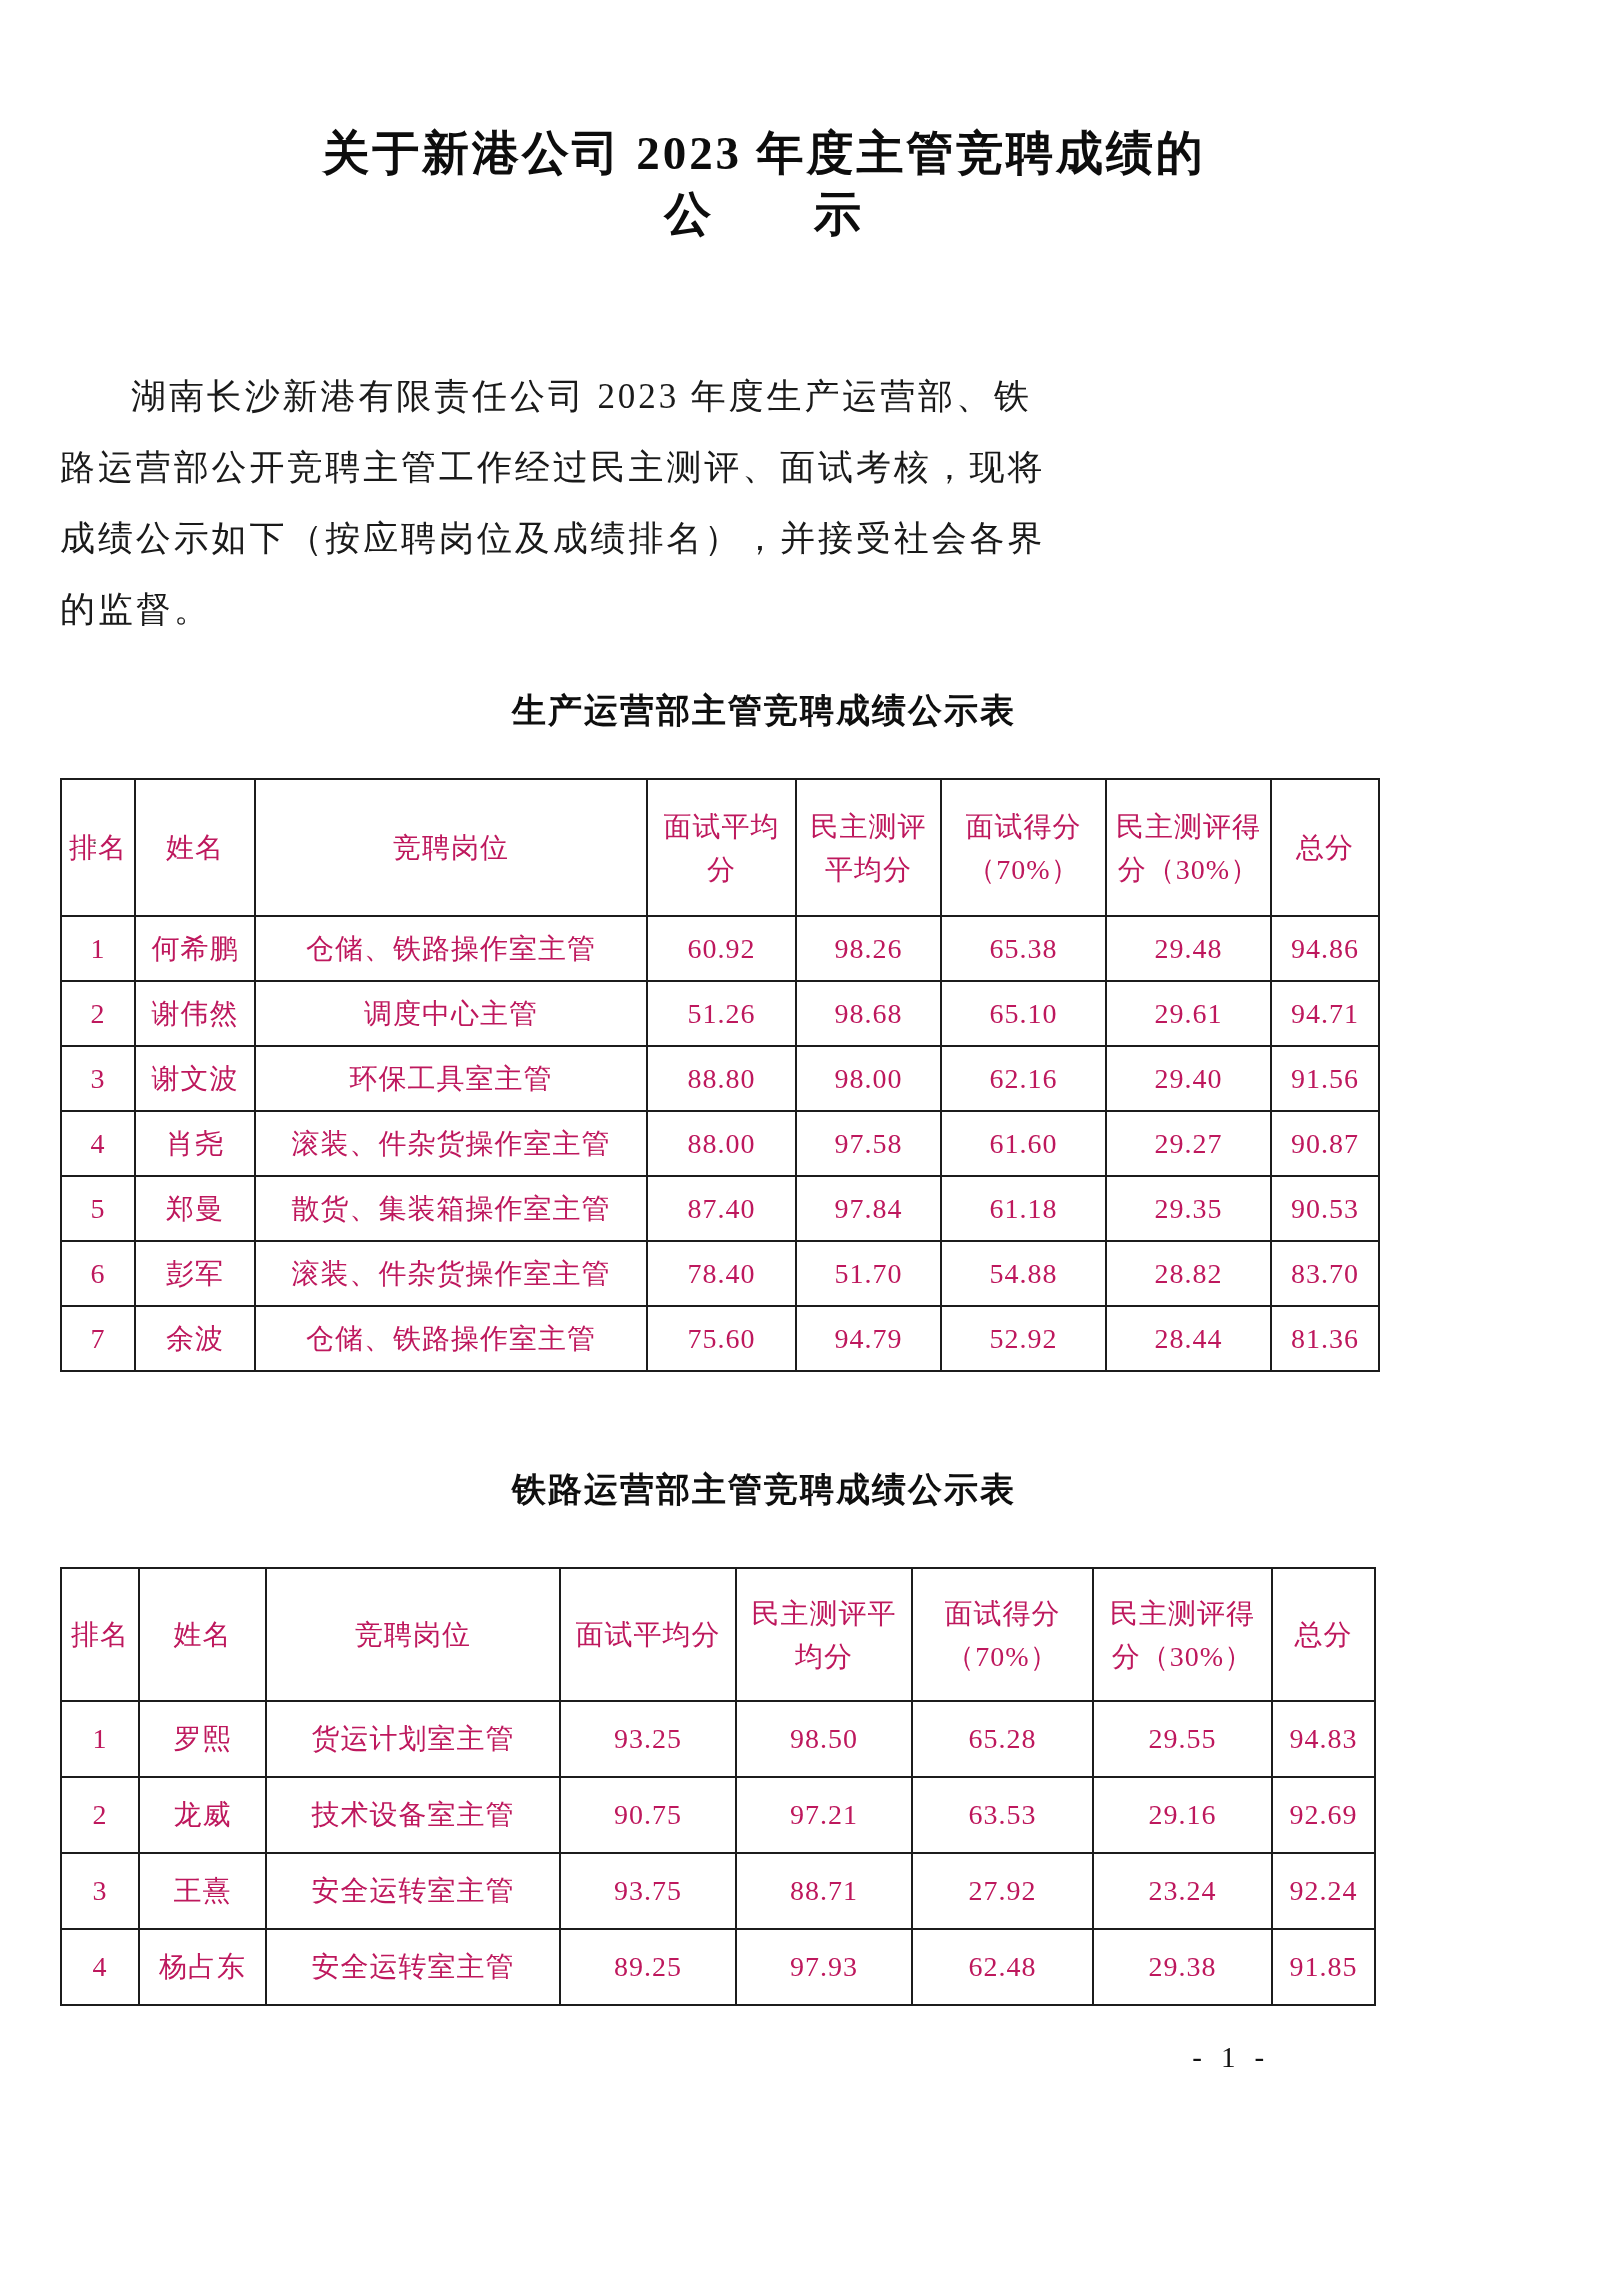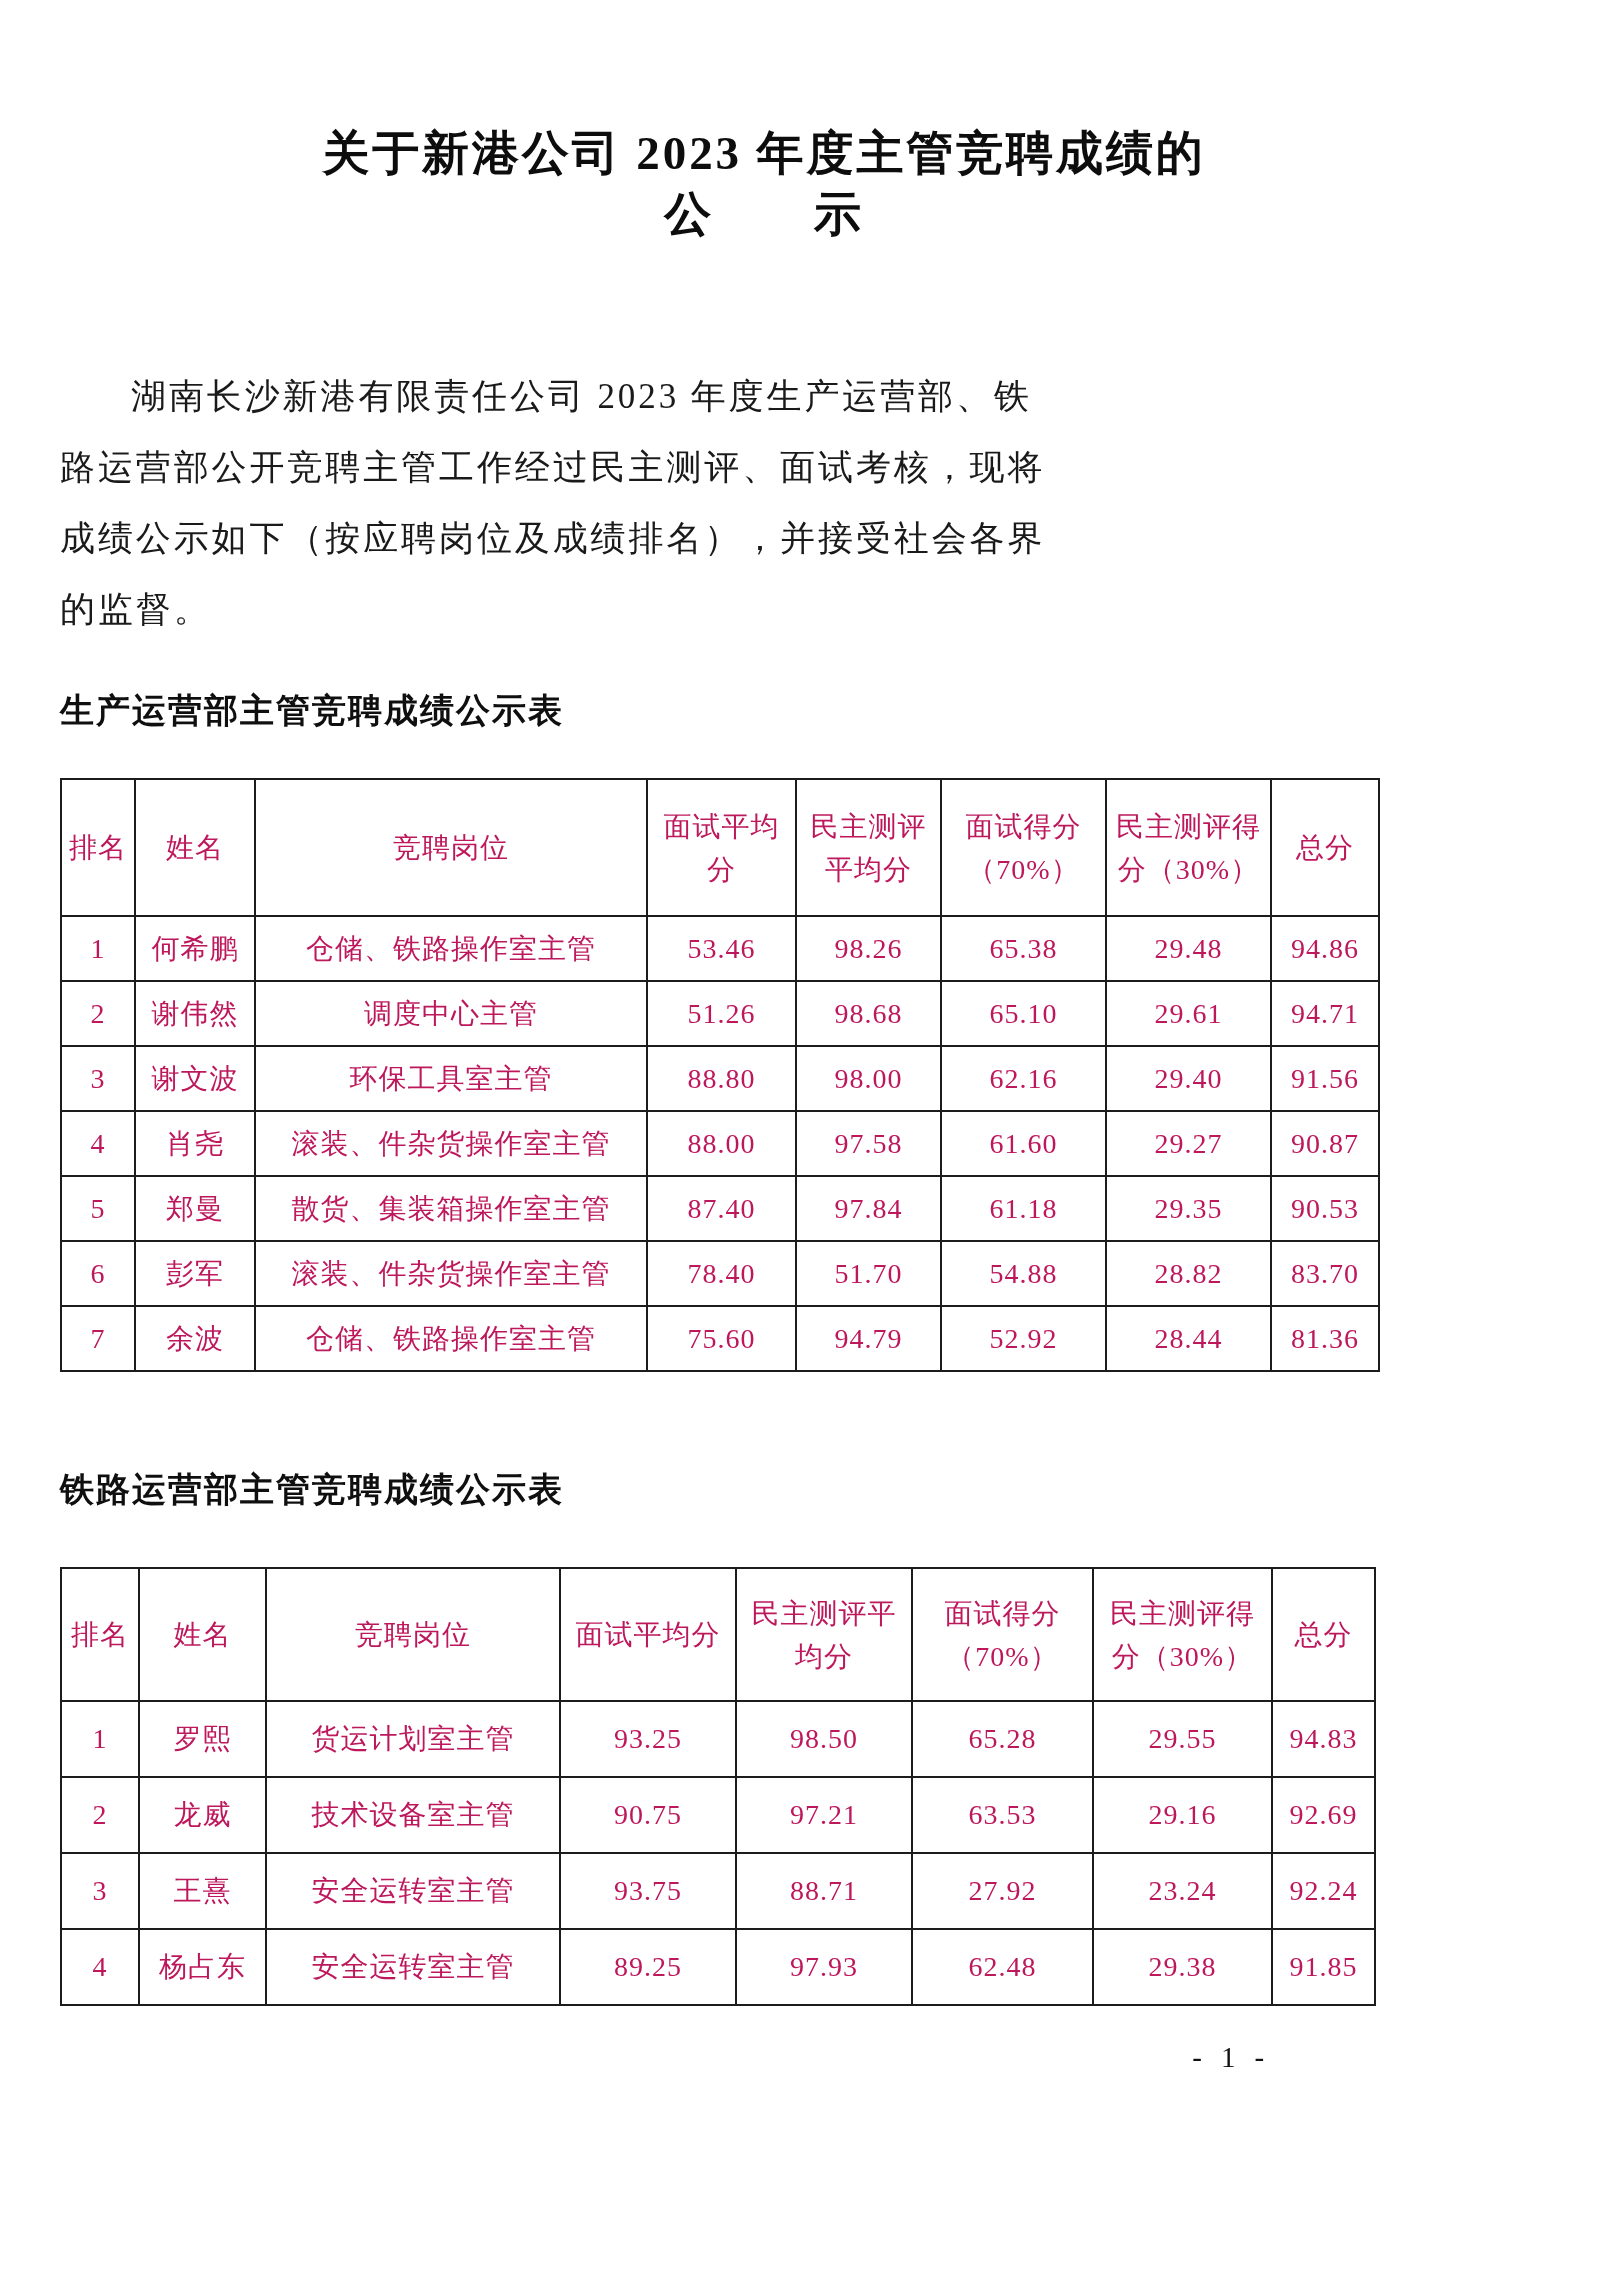--- a/index.html
+++ b/index.html
@@ -31,20 +31,21 @@
     font-size: 35px;
     line-height: 71px;
     letter-spacing: 2.9px;
     color: #1a1a1a;
   }
   .para-line { white-space: pre; }
   .para-line.indent { padding-left: 71px; }
 
   .table-caption {
     margin-top: 45px;
+    text-align: center;
     font-family: "Liberation Sans", sans-serif;
     font-weight: bold;
     font-size: 34px;
     line-height: 41px;
     letter-spacing: 2px;
     color: #0f0f0f;
   }
   .table-caption.second { margin-top: 97px; }
 
   table.score-table {
@@ -136,21 +137,21 @@
             <th>面试得分（70%）</th>
             <th>民主测评得分（30%）</th>
             <th>总分</th>
           </tr>
         </thead>
       <tbody>
           <tr>
             <td>1</td>
             <td>何希鹏</td>
             <td>仓储、铁路操作室主管</td>
-            <td>53.46</td>
+            <td>60.92</td>
             <td>98.26</td>
             <td>65.38</td>
             <td>29.48</td>
             <td>94.86</td>
           </tr>
           <tr>
             <td>2</td>
             <td>谢伟然</td>
             <td>调度中心主管</td>
             <td>51.26</td>

